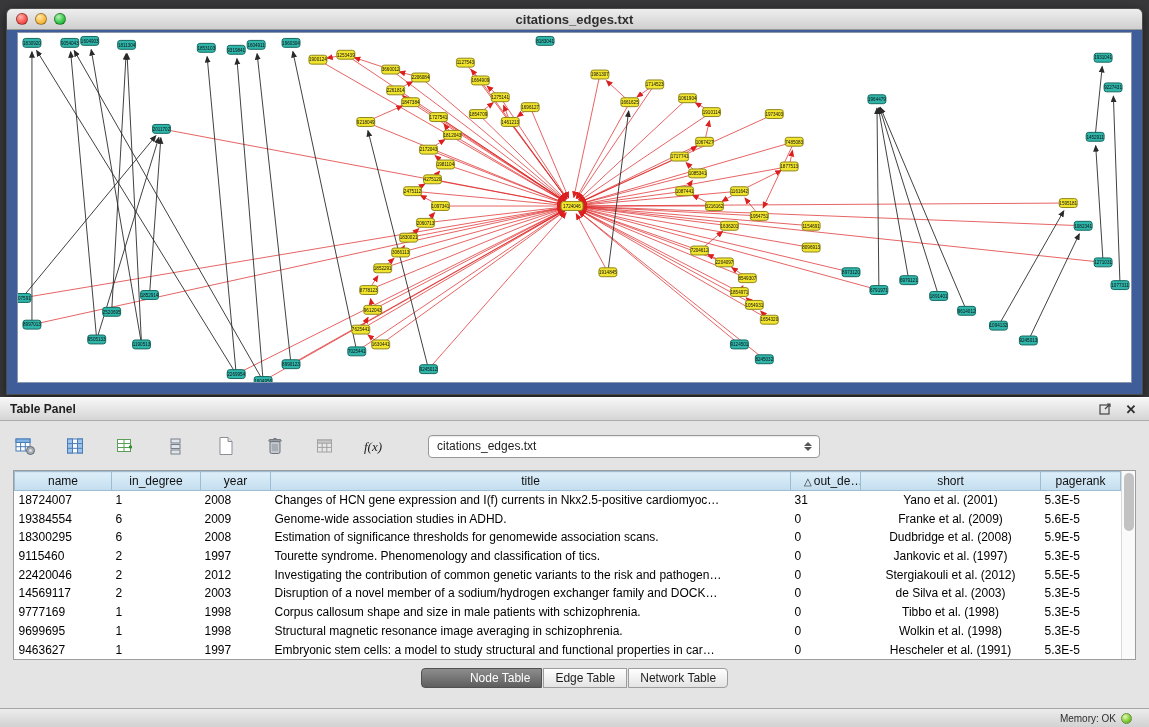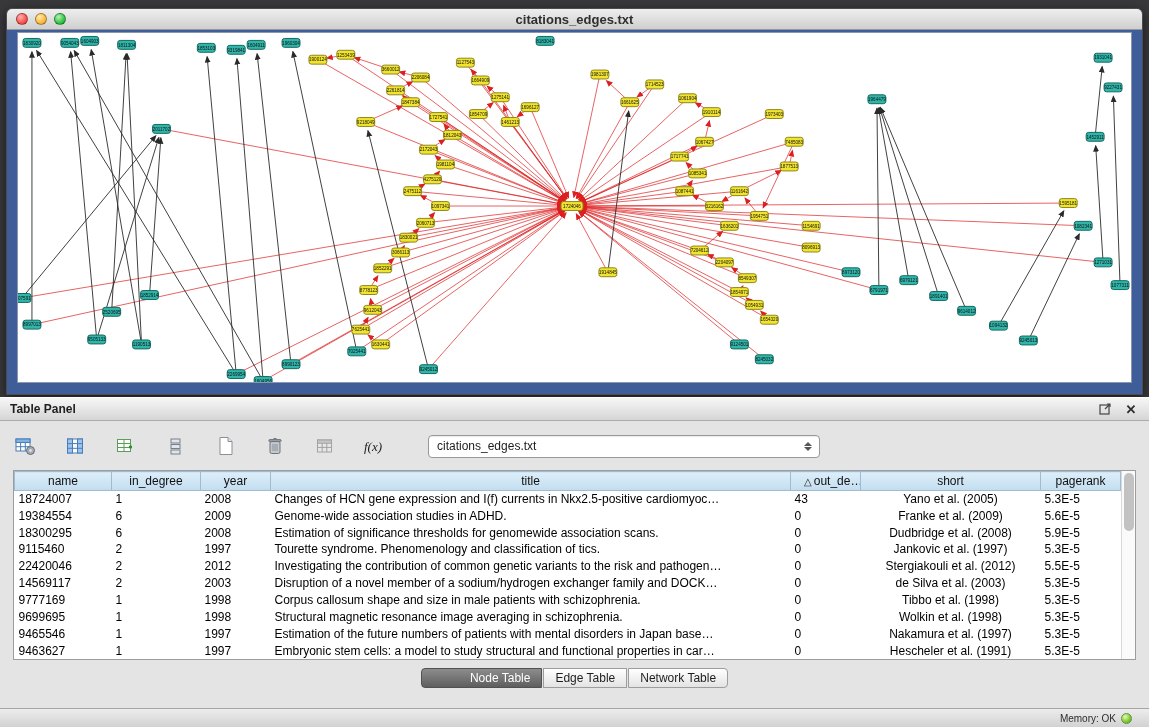--- a/index.html
+++ b/index.html
@@ -563,22 +563,22 @@
             <th><span>short</span></th>
             <th><span>pagerank</span></th>
           </tr>
         </thead>
       <tbody id="tbody">
           <tr>
             <td>18724007</td>
             <td>1</td>
             <td>2008</td>
             <td>Changes of HCN gene expression and I(f) currents in Nkx2.5-positive cardiomyoc…</td>
-            <td>43</td>
-            <td class="al-c">Yano et al. (2005)</td>
+            <td>31</td>
+            <td class="al-c">Yano et al. (2001)</td>
             <td>5.3E-5</td>
           </tr>
           <tr>
             <td>19384554</td>
             <td>6</td>
             <td>2009</td>
             <td>Genome-wide association studies in ADHD.</td>
             <td>0</td>
             <td class="al-c">Franke et al. (2009)</td>
             <td>5.6E-5</td>
@@ -628,29 +628,20 @@
             <td class="al-c">Tibbo et al. (1998)</td>
             <td>5.3E-5</td>
           </tr>
           <tr>
             <td>9699695</td>
             <td>1</td>
             <td>1998</td>
             <td>Structural magnetic resonance image averaging in schizophrenia.</td>
             <td>0</td>
             <td class="al-c">Wolkin et al. (1998)</td>
-            <td>5.3E-5</td>
-          </tr>
-          <tr>
-            <td>9465546</td>
-            <td>1</td>
-            <td>1997</td>
-            <td>Estimation of the future numbers of patients with mental disorders in Japan base…</td>
-            <td>0</td>
-            <td class="al-c">Nakamura et al. (1997)</td>
             <td>5.3E-5</td>
           </tr>
           <tr>
             <td>9463627</td>
             <td>1</td>
             <td>1997</td>
             <td>Embryonic stem cells: a model to study structural and functional properties in car…</td>
             <td>0</td>
             <td class="al-c">Hescheler et al. (1991)</td>
             <td>5.3E-5</td>

